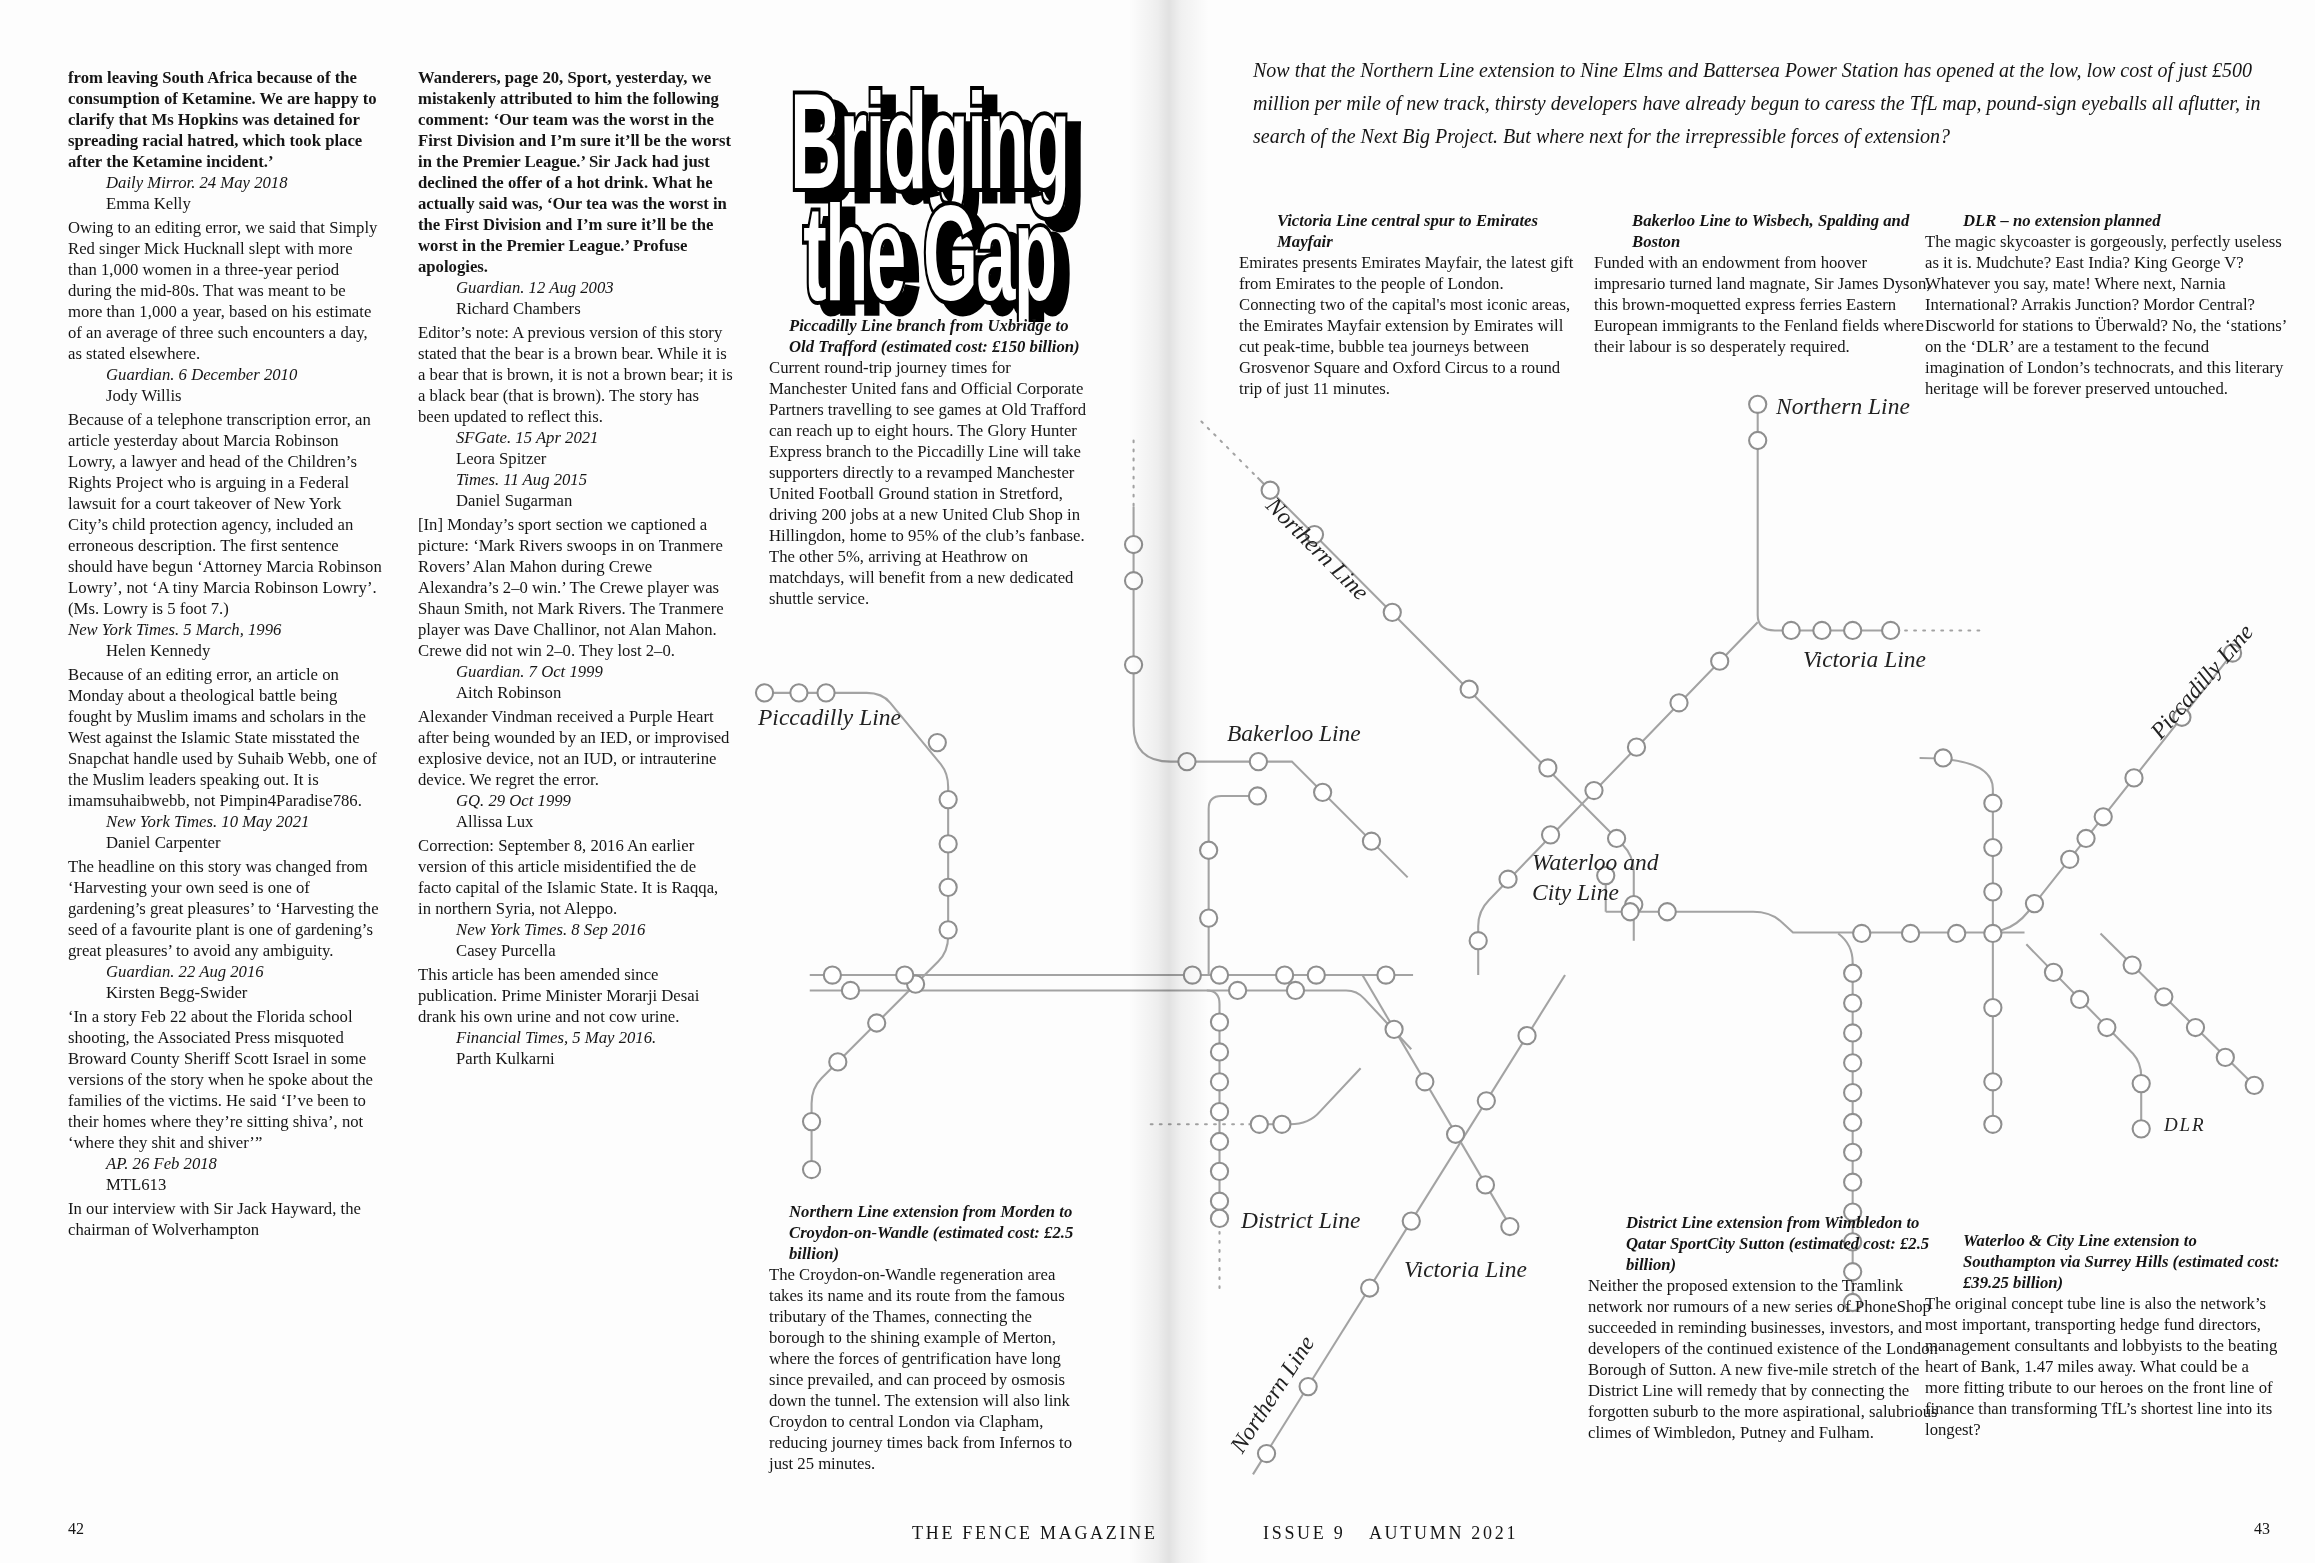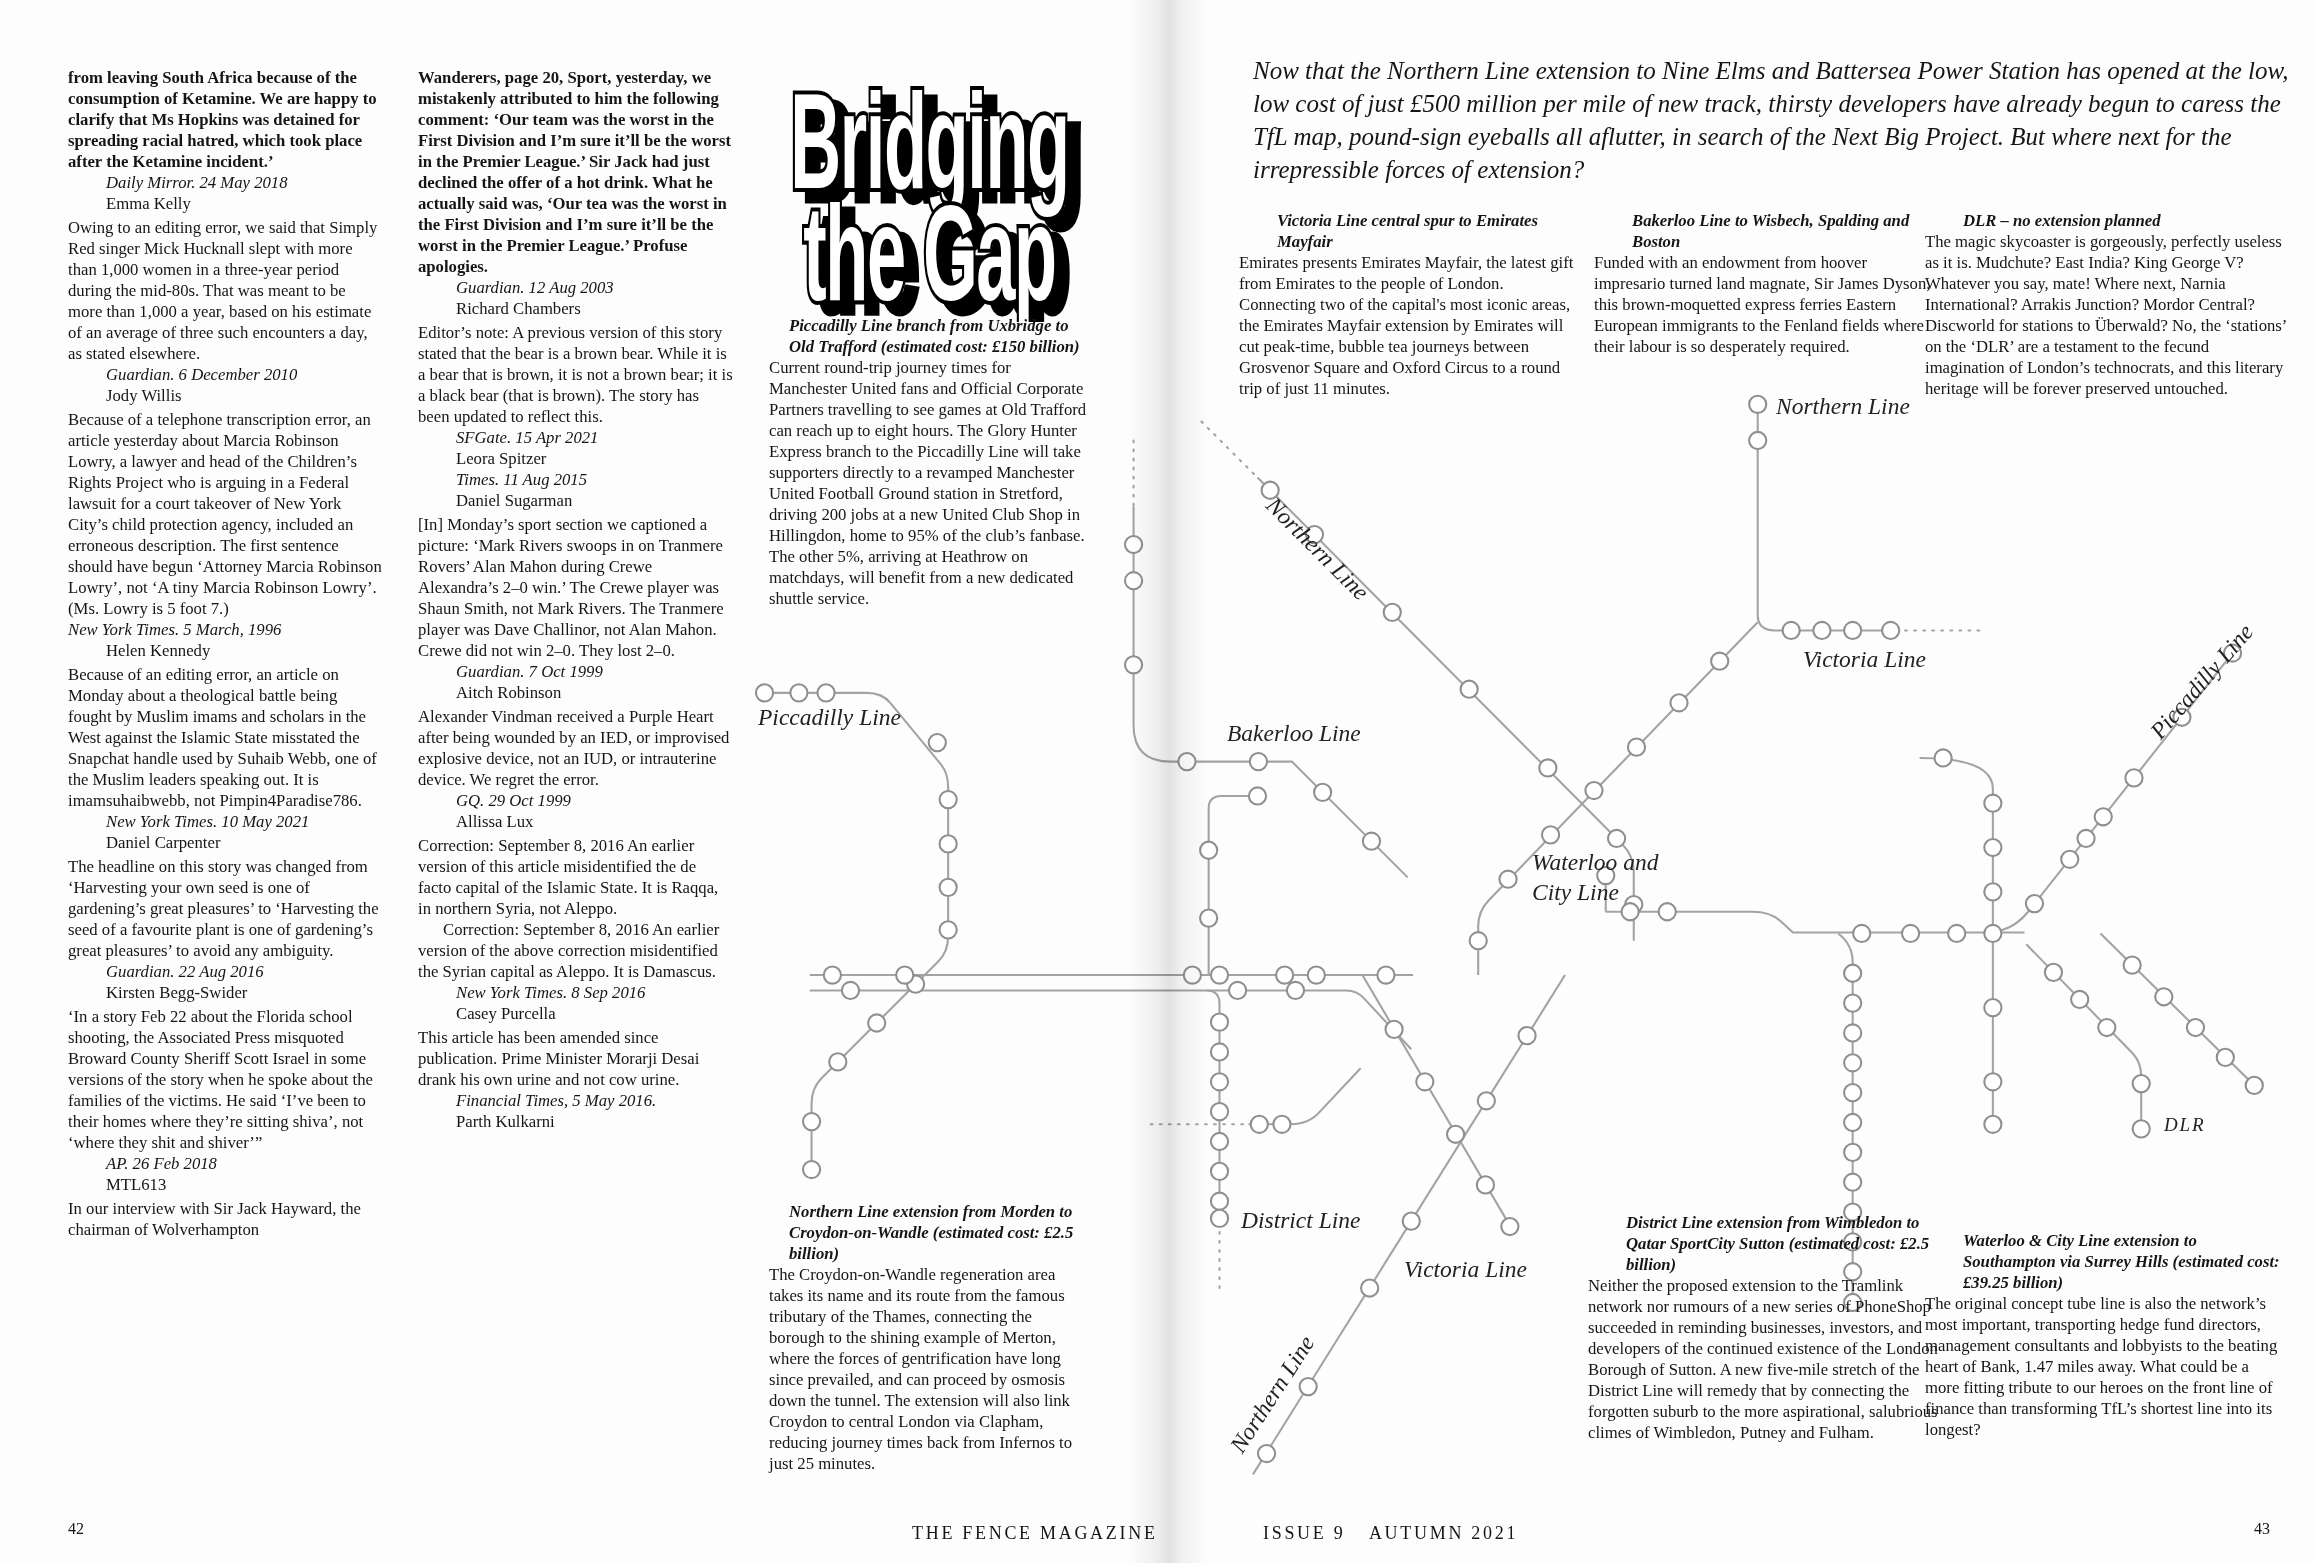--- a/index.html
+++ b/index.html
@@ -15,21 +15,21 @@
   .col p:first-child{margin-top:9px;font-weight:bold;}
   .b-head{font-style:italic;padding-left:38px;margin-top:11px;}
   .b-head+.b-para{margin-top:0 !important;}
   .b-attr{font-style:italic;padding-left:38px;}
   .b-attr0{font-style:italic;}
   .b-name{padding-left:38px;}
   .b-parai{text-indent:1.5em;}
   .col3 .b-head{padding-left:20px;}
   
   .intro{position:absolute;left:1253px;top:54px;width:1038px;font-style:italic;
-         font-size:25px;line-height:33px;z-index:2;}
+         font-size:20px;line-height:33px;z-index:2;}
   
   .map{position:absolute;left:0;top:0;z-index:1;}
   .map path{fill:none;stroke:#a3a3a3;stroke-width:2.3px;}
   .map path.dot{stroke-dasharray:2 8;stroke-linecap:round;}
   .map circle.stn{fill:#ffffff;stroke:#8f8f8f;stroke-width:2.3px;}
   .map-label{position:absolute;font-style:italic;font-size:23.5px;white-space:nowrap;
              transform-origin:0 50%;z-index:3;color:#222;}
   .map-label.sc{font-size:19px;letter-spacing:1.8px;}
   
   .title-svg{position:absolute;left:735px;top:51px;z-index:2;}
@@ -240,21 +240,20 @@
       <p class="b-name">Leora Spitzer</p>
       <p class="b-attr">Times. 11 Aug 2015</p>
       <p class="b-name">Daniel Sugarman</p>
       <p class="b-para">[In] Monday’s sport section we captioned a picture: ‘Mark Rivers swoops in on Tranmere Rovers’ Alan Mahon during Crewe Alexandra’s 2–0 win.’ The Crewe player was Shaun Smith, not Mark Rivers. The Tranmere player was Dave Challinor, not Alan Mahon. Crewe did not win 2–0. They lost 2–0.</p>
       <p class="b-attr">Guardian. 7 Oct 1999</p>
       <p class="b-name">Aitch Robinson</p>
       <p class="b-para">Alexander Vindman received a Purple Heart after being wounded by an IED, or improvised explosive device, not an IUD, or intrauterine device. We regret the error.</p>
       <p class="b-attr">GQ. 29 Oct 1999</p>
       <p class="b-name">Allissa Lux</p>
       <p class="b-para">Correction: September 8, 2016 An earlier version of this article misidentified the de facto capital of the Islamic State. It is Raqqa, in northern Syria, not Aleppo.</p>
-      <p class="b-parai">Correction: September 8, 2016 An earlier version of the above correction misidentified the Syrian capital as Aleppo. It is Damascus.</p>
       <p class="b-attr">New York Times. 8 Sep 2016</p>
       <p class="b-name">Casey Purcella</p>
       <p class="b-para">This article has been amended since publication. Prime Minister Morarji Desai drank his own urine and not cow urine.</p>
       <p class="b-attr">Financial Times, 5 May 2016.</p>
       <p class="b-name">Parth Kulkarni</p>
     </div>
   <div class="col col3" style="left:769px;top:306px;width:318px">
       <p class="b-head">Piccadilly Line branch from Uxbridge to Old Trafford (estimated cost: £150 billion)</p>
       <p class="b-para">Current round-trip journey times for Manchester United fans and Official Corporate Partners travelling to see games at Old Trafford can reach up to eight hours. The Glory Hunter Express branch to the Piccadilly Line will take supporters directly to a revamped Manchester United Football Ground station in Stretford, driving 200 jobs at a new United Club Shop in Hillingdon, home to 95% of the club’s fanbase. The other 5%, arriving at Heathrow on matchdays, will benefit from a new dedicated shuttle service.</p>
     </div>

